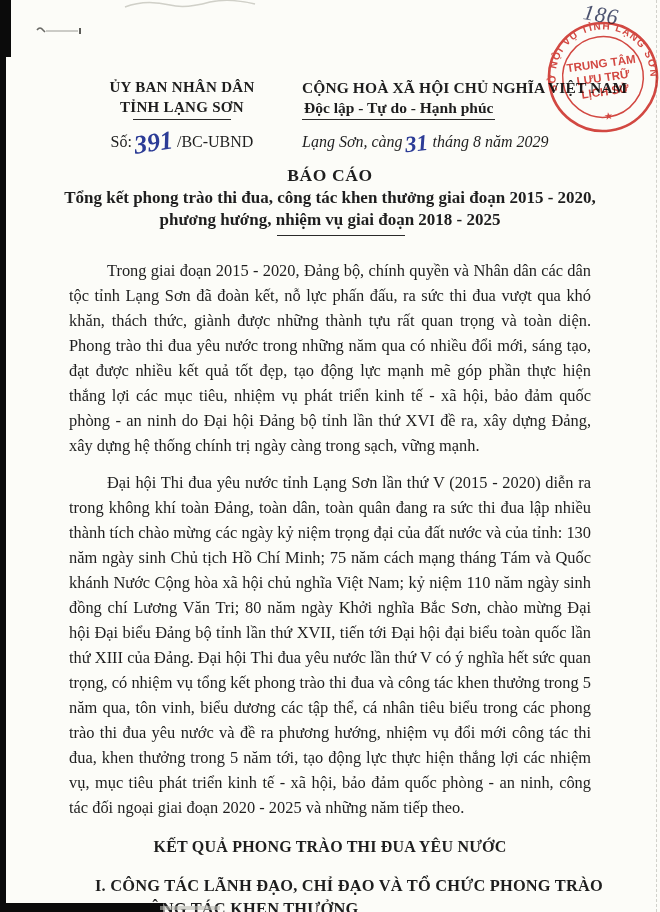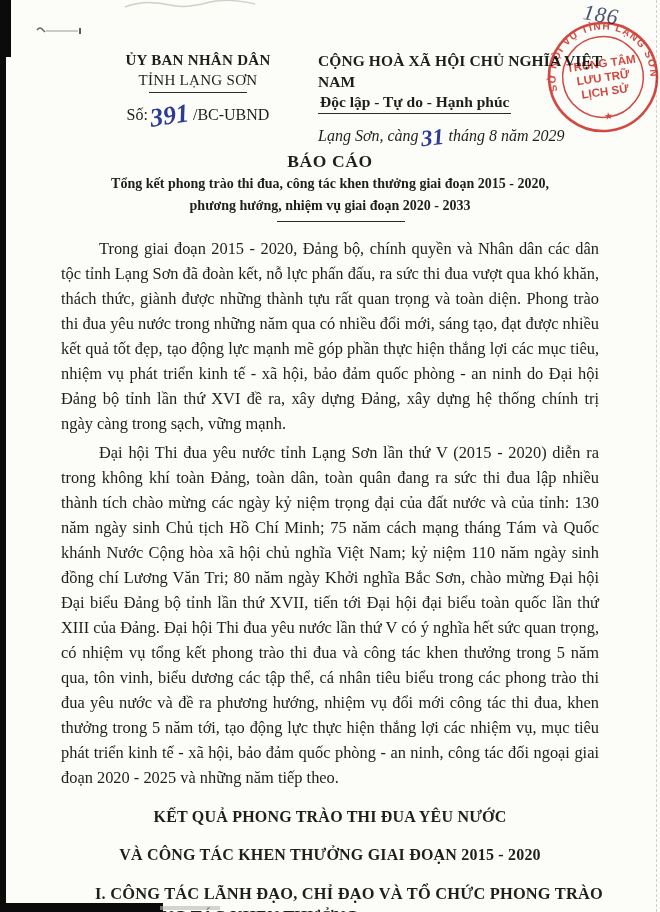--- a/index.html
+++ b/index.html
@@ -12,52 +12,52 @@
   
   .scan-left-bar{position:absolute;left:0;top:0;width:6px;height:912px;background:#0b0b0b;}
   .scan-left-bar-top{position:absolute;left:0;top:0;width:11px;height:57px;background:#0b0b0b;}
   .scan-bottom-bar{position:absolute;left:0;bottom:0;width:163px;height:9px;background:#0b0b0b;}
   .scan-bottom-smudge{position:absolute;left:160px;bottom:2px;width:60px;height:4px;background:#b9b9b2;opacity:.6;}
   .scan-right-edge{position:absolute;right:3px;top:0;height:100%;width:0;border-left:1px dashed #c7c7c0;opacity:.8;}
   .corner-scribble{position:absolute;left:34px;top:24px;width:56px;height:14px;}
   .top-smudge{position:absolute;left:120px;top:0px;width:140px;height:10px;}
 
   
-  .header{display:flex;padding:50px 30px 0 78px;}
+  .header{display:flex;padding:50px 30px 0 62px;margin-top:27px;}
   .header-left{width:240px;text-align:center;flex:0 0 auto;}
   .header-right{flex:1;}
   .org-parent{font-weight:bold;font-size:15px;letter-spacing:.3px;line-height:20px;}
-  .org-name{font-weight:normal;font-size:15px;letter-spacing:.3px;line-height:20px;}
+  .org-name{font-weight:bold;font-size:15px;letter-spacing:.3px;line-height:20px;}
   .org-underline{width:98px;border-top:1.5px solid #2a2a2a;margin:2px auto 0;}
   .doc-number{margin-top:13px;font-size:16px;white-space:nowrap;}
   .national-title{font-weight:bold;font-size:15.5px;line-height:21px;letter-spacing:.1px;}
   .national-motto{font-weight:bold;font-size:15.5px;display:inline-block;
     border-bottom:1.5px solid #2a2a2a;padding:0 2px 2px;line-height:19px;}
   .date-line{margin-top:13px;font-style:italic;font-size:16px;white-space:nowrap;}
 
   
   .hand{font-style:italic;font-weight:bold;color:#2c3c96;}
   .hand-big{display:inline-block;font-size:26px;transform:rotate(-8deg);margin:0 4px 0 2px;line-height:10px;vertical-align:-4px;}
   .hand-day{display:inline-block;font-size:23px;transform:rotate(-6deg);margin:0 5px 0 2px;line-height:10px;vertical-align:-4px;}
   .archive-number{position:absolute;left:583px;top:2px;font-size:22px;font-style:italic;
     color:#4d5470;transform:rotate(9deg);letter-spacing:1px;}
 
   
   .stamp{position:absolute;left:545px;top:19px;width:116px;height:116px;
     mix-blend-mode:multiply;opacity:.93;transform:rotate(-8deg);}
 
   
-  .title-block{text-align:center;margin-top:4px;}
+  .title-block{text-align:center;margin-top:12px;}
   .doc-type{font-weight:bold;font-size:17.5px;letter-spacing:.6px;line-height:24px;}
-  .subtitle{font-weight:bold;font-size:14px;line-height:22px;}
+  .subtitle{font-weight:bold;font-size:17px;line-height:22px;}
   .title-rule{width:128px;border-top:1.5px solid #2a2a2a;margin:4px auto 0;transform:translateX(11px);}
 
   
   .content{padding:10px 57px 0 57px;text-align:justify;font-size:16.4px;line-height:25px;}
-  .body-par{margin:4px;text-indent:38px;}
+  .body-par{margin:12px;text-indent:38px;}
   .part-label{text-align:center;font-weight:bold;font-size:12.5px;line-height:16px;margin-top:10px;text-indent:0;}
   .part-title{text-align:center;font-weight:bold;font-size:16px;line-height:22px;letter-spacing:.2px;text-indent:0;}
   .section-heading{font-weight:bold;text-indent:38px;margin-top:15px;line-height:23px;letter-spacing:.2px;}
 </style>
 </head>
 <body>
 
 <div class="page">
 
   <div class="scan-left-bar"></div>
@@ -106,28 +106,27 @@
       <div><span class="national-motto">Độc lập - Tự do - Hạnh phúc</span></div>
       <div class="date-line">
         <span>Lạng Sơn, càng</span><span class="hand hand-day">31</span><span>tháng 8 năm 2029</span>
       </div>
     </div>
   </div>
 
   <div class="title-block">
     <div class="doc-type">BÁO CÁO</div>
     <div class="subtitle">Tổng kết phong trào thi đua, công tác khen thưởng giai đoạn 2015 - 2020,</div>
-    <div class="subtitle">phương hướng, nhiệm vụ giai đoạn 2020 - 2033</div>
+    <div class="subtitle">phương hướng, nhiệm vụ giai đoạn 2018 - 2025</div>
     <div class="title-rule"></div>
   </div>
 
   <div class="content">
     <p class="body-par">Trong giai đoạn 2015 - 2020, Đảng bộ, chính quyền và Nhân dân các dân tộc tỉnh Lạng Sơn đã đoàn kết, nỗ lực phấn đấu, ra sức thi đua vượt qua khó khăn, thách thức, giành được những thành tựu rất quan trọng và toàn diện. Phong trào thi đua yêu nước trong những năm qua có nhiều đổi mới, sáng tạo, đạt được nhiều kết quả tốt đẹp, tạo động lực mạnh mẽ góp phần thực hiện thắng lợi các mục tiêu, nhiệm vụ phát triển kinh tế - xã hội, bảo đảm quốc phòng - an ninh do Đại hội Đảng bộ tỉnh lần thứ XVI đề ra, xây dựng Đảng, xây dựng hệ thống chính trị ngày càng trong sạch, vững mạnh.</p>
     <p class="body-par">Đại hội Thi đua yêu nước tỉnh Lạng Sơn lần thứ V (2015 - 2020) diễn ra trong không khí toàn Đảng, toàn dân, toàn quân đang ra sức thi đua lập nhiều thành tích chào mừng các ngày kỷ niệm trọng đại của đất nước và của tỉnh: 130 năm ngày sinh Chủ tịch Hồ Chí Minh; 75 năm cách mạng tháng Tám và Quốc khánh Nước Cộng hòa xã hội chủ nghĩa Việt Nam; kỷ niệm 110 năm ngày sinh đồng chí Lương Văn Tri; 80 năm ngày Khởi nghĩa Bắc Sơn, chào mừng Đại hội Đại biểu Đảng bộ tỉnh lần thứ XVII, tiến tới Đại hội đại biểu toàn quốc lần thứ XIII của Đảng. Đại hội Thi đua yêu nước lần thứ V có ý nghĩa hết sức quan trọng, có nhiệm vụ tổng kết phong trào thi đua và công tác khen thưởng trong 5 năm qua, tôn vinh, biểu dương các tập thể, cá nhân tiêu biểu trong các phong trào thi đua yêu nước và đề ra phương hướng, nhiệm vụ đổi mới công tác thi đua, khen thưởng trong 5 năm tới, tạo động lực thực hiện thắng lợi các nhiệm vụ, mục tiêu phát triển kinh tế - xã hội, bảo đảm quốc phòng - an ninh, công tác đối ngoại giai đoạn 2020 - 2025 và những năm tiếp theo.</p>
 
     <p class="part-title">KẾT QUẢ PHONG TRÀO THI ĐUA YÊU NƯỚC</p>
-    <p class="part-title">VÀ CÔNG TÁC KHEN THƯỞNG GIAI ĐOẠN 2015 - 2020</p>
 
     <p class="section-heading">I. CÔNG TÁC LÃNH ĐẠO, CHỈ ĐẠO VÀ TỔ CHỨC PHONG TRÀO THI ĐUA, CÔNG TÁC KHEN THƯỞNG</p>
 
   </div>
 
 </div>
 
 </body></html>

